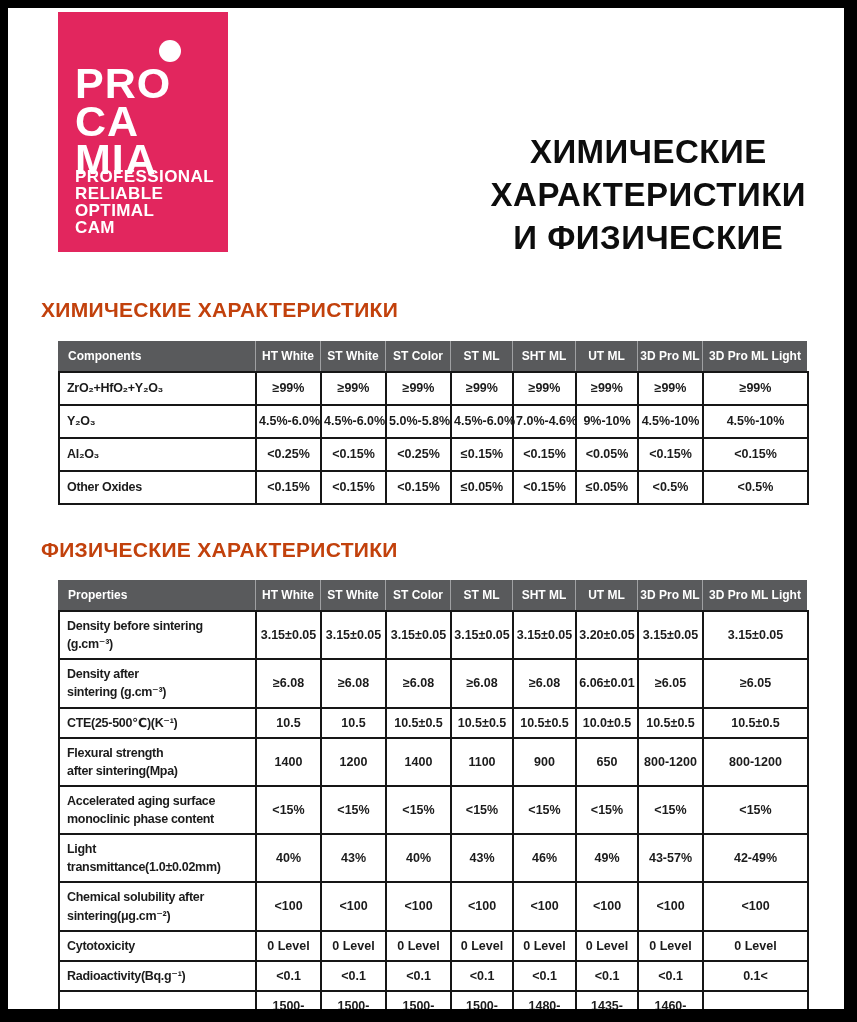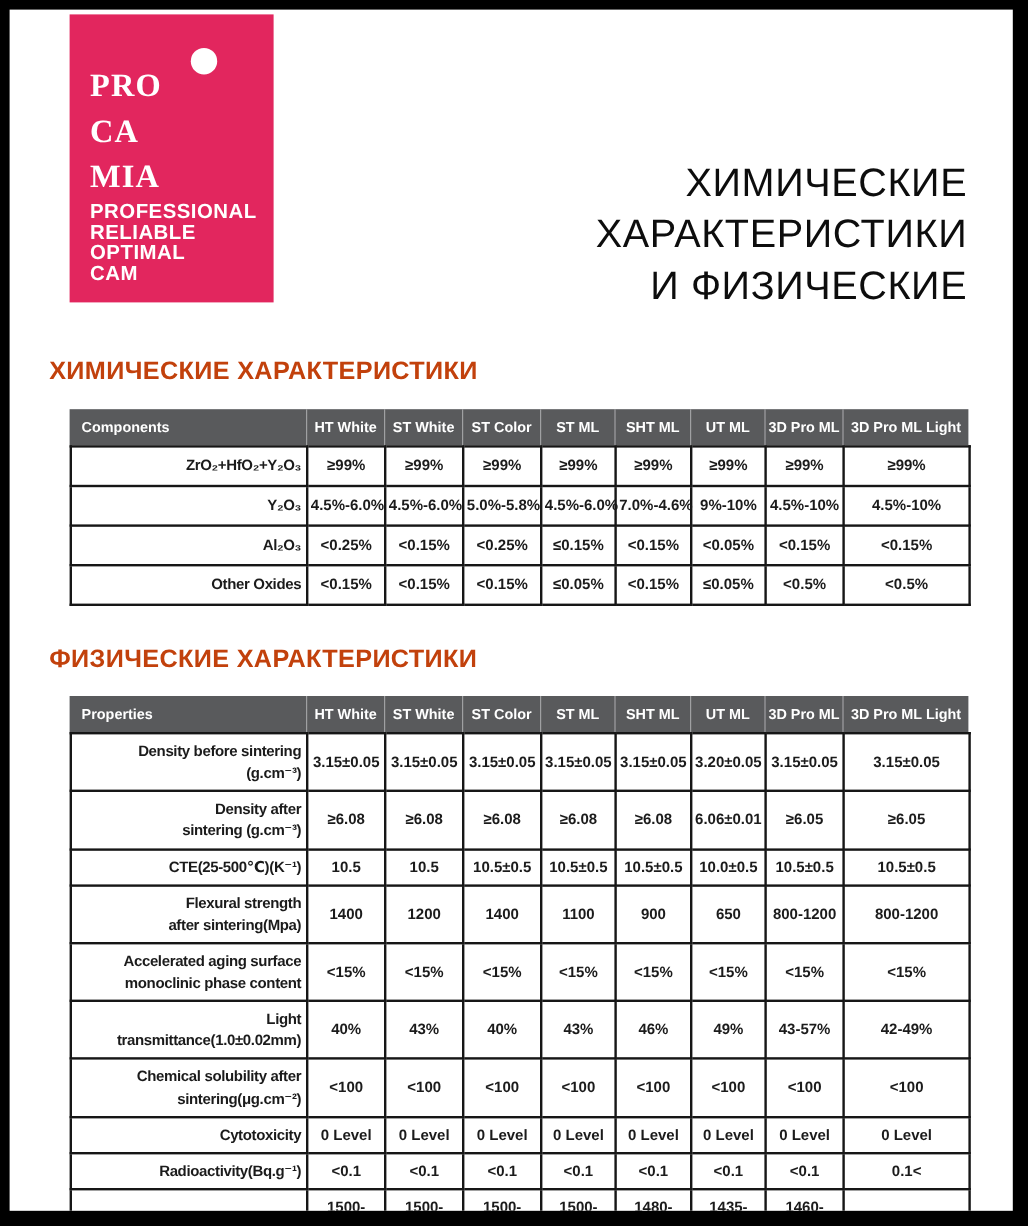--- a/index.html
+++ b/index.html
@@ -13,31 +13,31 @@
   .sheet {
     position:absolute; left:8px; top:8px; right:13px; bottom:13px;
     background:#fff; overflow:hidden;
   }
 
   
   .logo {
     position:absolute; left:50px; top:4px; width:170px; height:240px;
     background:var(--brand,#E2265E); color:#fff;
   }
-  .logo-word { position:absolute; left:17px; top:40px; font-weight:800;
-    font-size:27px; line-height:38px; letter-spacing:1px;font-family:Liberation Serif, serif; }
+  .logo-word { position:absolute; left:17px; top:52px; font-weight:800;
+    font-size:43px; line-height:38px; letter-spacing:1px; }
   .logo-dot { position:absolute; left:101px; top:28px; width:22px; height:22px;
     border-radius:50%; background:#fff; }
   .logo-tagline { position:absolute; left:17px; top:156px; font-weight:700;
     font-size:17px; line-height:17px; letter-spacing:0.4px; }
 
   
   .doc-title {
-    position:absolute; top:122px; right:38px; text-align:right;
-    font-weight:400; font-size:33px; line-height:43px; color:#0d0d0d;
+    position:absolute; top:122px; right:38px; text-align:center;
+    font-weight:700; font-size:33px; line-height:43px; color:#0d0d0d;
     letter-spacing:0.5px;
   }
 
   
   .section-heading {
     position:absolute; left:33px; font-weight:800; font-size:21px;
     letter-spacing:0.3px; color:#c2410c;
   }
   #heading-chemical { top:290px; }
   #heading-physical { top:530px; }
@@ -56,21 +56,21 @@
   .tbl-header .hcell:first-child { border-left:none; justify-content:flex-start;
     padding-left:10px; }
 
   table.data-table { border-collapse:collapse; table-layout:fixed; width:749px; }
   table.data-table td {
     border:2px solid #161616;
     font-size:12.5px; font-weight:600; text-align:center; vertical-align:middle;
     padding:5px 2px; white-space:pre-line; line-height:1.45; color:#1b1b1b;
   }
   table.data-table td.label-cell {
-    text-align:right; padding-left:17px; padding-right:4px;
+    text-align:left; padding-left:7px; padding-right:4px;
     letter-spacing:-0.3px;
     margin-left:30px;
   }
   #chem-table td { height:33px; }
   #phys-table td { height:30px; }
 </style>
 </head>
 <body>
 
 <div class="sheet">

